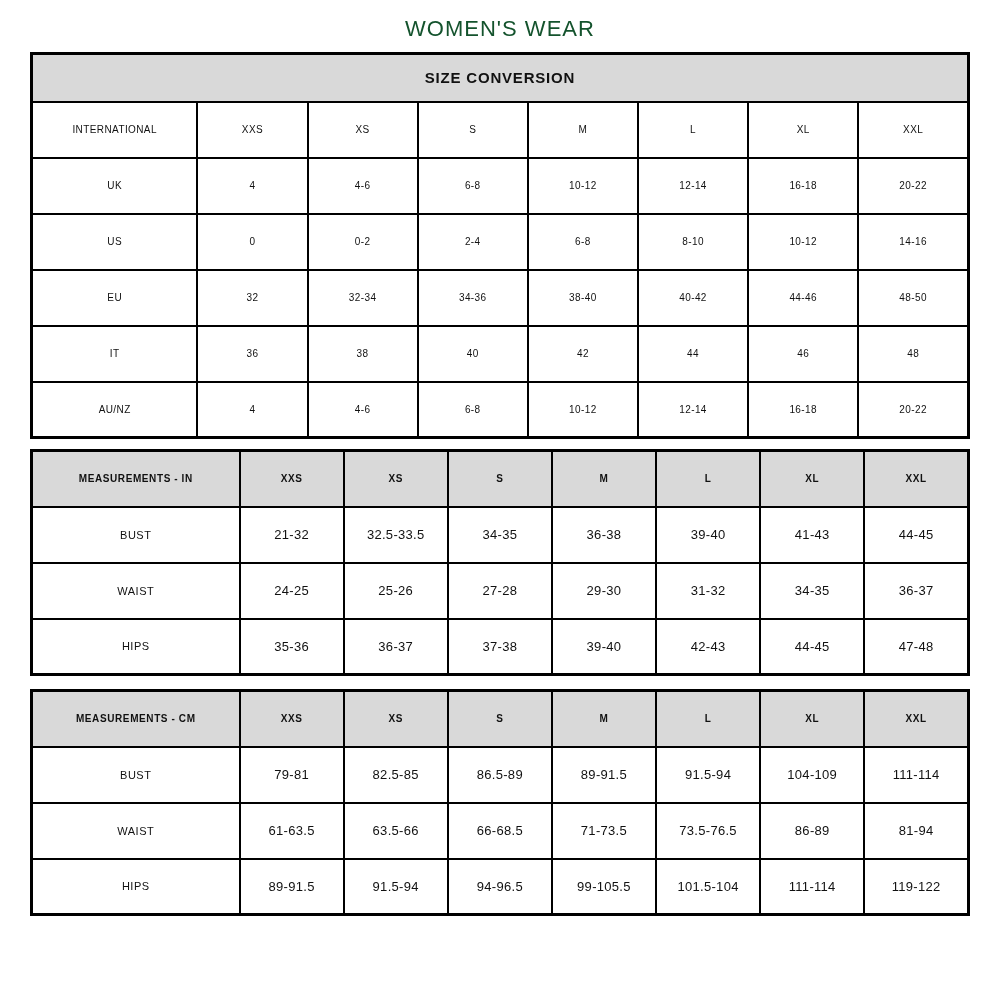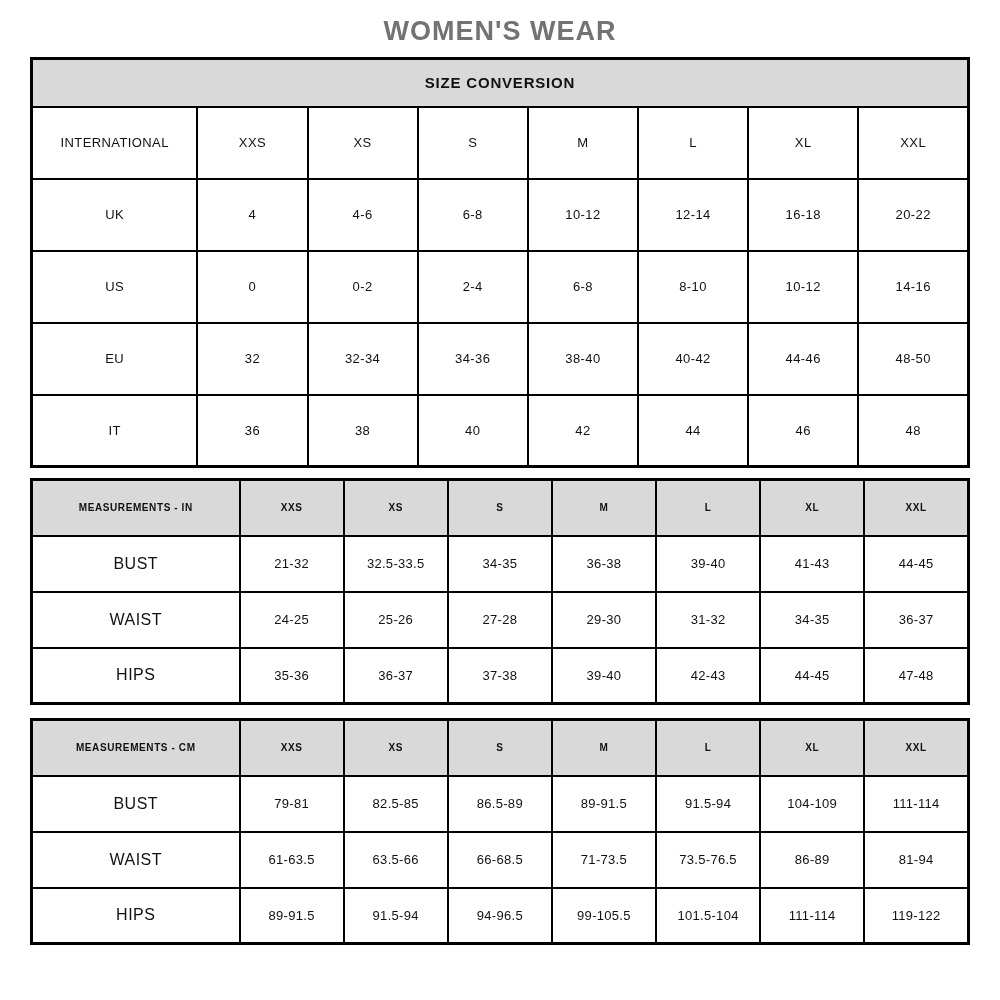--- a/index.html
+++ b/index.html
@@ -5,57 +5,57 @@
   * { margin: 0; padding: 0; box-sizing: border-box; }
   html, body {
     width: 1000px; height: 1000px;
     background: #ffffff;
     font-family: "Liberation Sans", "DejaVu Sans", sans-serif;
     color: #111111;
   }
   .page { width: 1000px; height: 1000px; padding: 12px 30px 0 30px; }
   .page-title {
     text-align: center;
-    font-size: 27px;
-    font-weight: 700;
+    font-size: 22px;
+    font-weight: 400;
     letter-spacing: 1px;
-    color: #737373;
+    color: #14532d;
     padding: 4px 0 10px 0;
   }
   table.sheet {
     width: 100%;
     border-collapse: collapse;
     table-layout: fixed;
     border: 3px solid #000000;
   }
   table.sheet td {
     border: 2px solid #000000;
     text-align: center;
     vertical-align: middle;
     overflow: hidden;
     white-space: nowrap;
   }
   
-  table.t1 td { height: 72px; font-size: 13px; letter-spacing: 0.4px; }
+  table.t1 td { height: 56px; font-size: 10px; letter-spacing: 0.4px; }
   table.t1 td.banner {
     background: #d9d9d9;
     font-weight: 700;
     font-size: 15px;
     letter-spacing: 0.8px;
     height: 48px;
   }
   
   table.t2 td { height: 56px; font-size: 13px; letter-spacing: 0.3px; }
   table.t2 td.hdr {
     background: #d9d9d9;
     font-weight: 700;
     font-size: 10px;
     letter-spacing: 0.6px;
   }
-  table.t2 td.rowlabel { font-size: 16px; letter-spacing: 0.5px; }
+  table.t2 td.rowlabel { font-size: 11px; letter-spacing: 0.5px; }
   .gap1 { height: 10px; }
   .gap2 { height: 13px; }
 </style>
 </head>
 <body>
 
 <div class="page">
 
   <div class="page-title">WOMEN'S WEAR</div>
 
@@ -117,20 +117,30 @@
         <tr>
           <td>IT</td>
           <td>36</td>
           <td>38</td>
           <td>40</td>
           <td>42</td>
           <td>44</td>
           <td>46</td>
           <td>48</td>
         </tr>
+        <tr>
+          <td>AU/NZ</td>
+          <td>4</td>
+          <td>4-6</td>
+          <td>6-8</td>
+          <td>10-12</td>
+          <td>12-14</td>
+          <td>16-18</td>
+          <td>20-22</td>
+        </tr>
       </tbody>
   </table>
 
   <div class="gap1"></div>
 
   <table class="sheet t2" id="measurements-in-table">
     <colgroup>
       <col style="width:22.2%">
       <col style="width:11.114%">
         <col style="width:11.114%">

